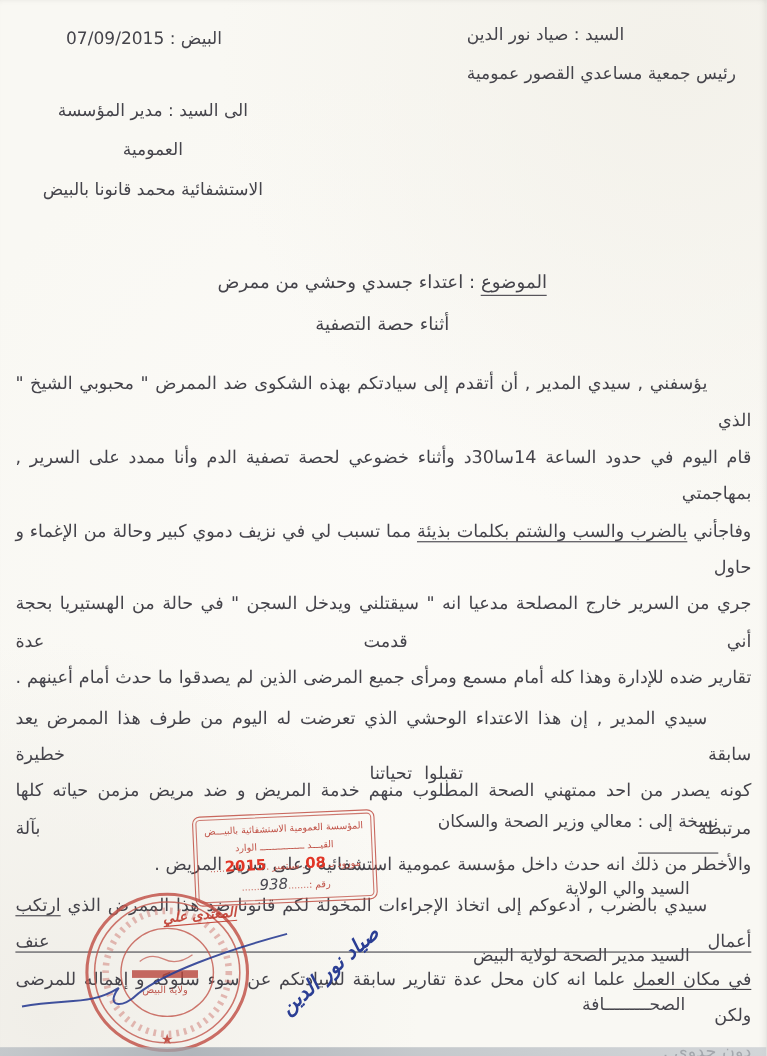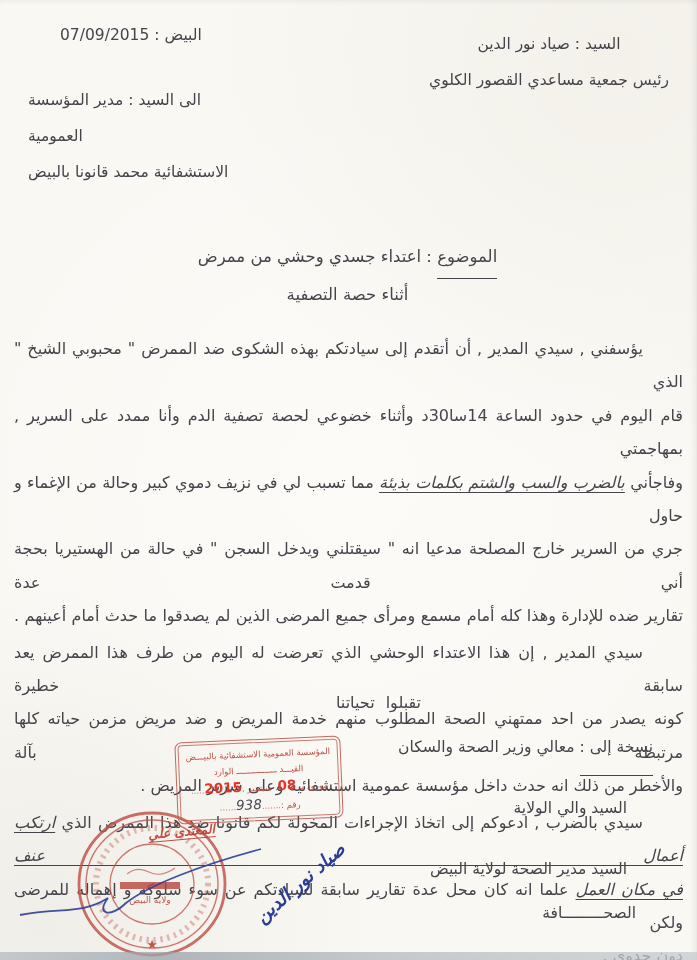--- a/index.html
+++ b/index.html
@@ -10,35 +10,35 @@
     background:
       radial-gradient(circle at 88% 6%, #f3f1ea 0, rgba(243,241,234,0) 38%),
       radial-gradient(circle at 6% 96%, #f0eee8 0, rgba(240,238,232,0) 30%),
       radial-gradient(circle at 50% 50%, #fcfbf8 0, #f9f8f3 70%);
     box-shadow: inset -4px 0 8px -4px rgba(0,0,0,.12), inset 0 4px 8px -6px rgba(0,0,0,.08);
     overflow:hidden;
     direction:rtl;
     font-family:"DejaVu Sans", sans-serif;
     color:#45444b;
   }
-  .hdr-right{position:absolute;top:26px;right:28px;text-align:center;font-size:15.5px;line-height:36px;}
+  .hdr-right{position:absolute;top:13px;right:28px;text-align:left;font-size:15.5px;line-height:36px;}
   .hdr-date{position:absolute;top:26px;left:60px;font-size:15.5px;}
-  .hdr-left{position:absolute;top:82px;left:28px;width:222px;text-align:left;font-size:15.5px;line-height:36px;}
+  .hdr-left{position:absolute;top:82px;left:28px;width:222px;text-align:center;font-size:15.5px;line-height:36px;}
   .subject{position:absolute;top:238px;left:185px;width:325px;text-align:center;font-size:16.5px;line-height:38px;}
-  .subject .lbl{border-bottom:1.5px solid #45444b;padding-bottom:12px;}
+  .subject .lbl{border-bottom:1.5px solid #45444b;padding-bottom:2px;}
   .body{position:absolute;top:332px;right:14px;left:14px;font-size:16px;}
   .body p{margin:0 0 3px 0;}
   .bline{line-height:33.4px;text-align:justify;text-align-last:justify;}
   .bline.first{text-indent:40px;}
   .bline.end{text-align-last:right;}
-  .ul{text-decoration:underline;text-underline-offset:4px;font-style:italic;}
+  .ul{text-decoration:underline;text-underline-offset:4px;}
   .closing{position:absolute;top:693px;left:0;right:-60px;text-align:center;font-size:16px;word-spacing:6px;}
   .cc{position:absolute;top:730px;right:44px;text-align:right;font-size:15.5px;line-height:35px;}
   .cc .ind{margin-right:26px;margin-top:26px;}
-  .cc .last{margin-top:9px;margin-right:17px;}
+  .cc .last{margin-top:9px;margin-right:30px;}
   .cc .lbl{border-bottom:1.5px solid #45444b;padding-bottom:19px;}
   
   .stamp-rect{
     position:absolute;top:739px;left:176px;width:160px;height:76px;
     transform:rotate(-2.5deg);
     border:1.6px solid rgba(191,78,67,.85);border-radius:7px;
     padding:2px;color:#bf4e43;
   }
   .stamp-rect-inner{
     border:1px solid rgba(191,78,67,.75);border-radius:4px;
@@ -67,21 +67,21 @@
     opacity:.75;
   }
 </style>
 </head>
 <body>
 
 <div class="page">
 
   <div class="hdr-right">
     <div>السيد : صياد نور الدين</div>
-    <div>رئيس جمعية مساعدي القصور الكلوي</div>
+    <div>رئيس جمعية مساعدي القصور عمومية</div>
   </div>
 
   <div class="hdr-date">البيض : 07/09/2015</div>
 
   <div class="hdr-left">
     <div>الى السيد : مدير المؤسسة العمومية</div>
     <div>الاستشفائية محمد قانونا بالبيض</div>
   </div>
 
   <div class="subject">

